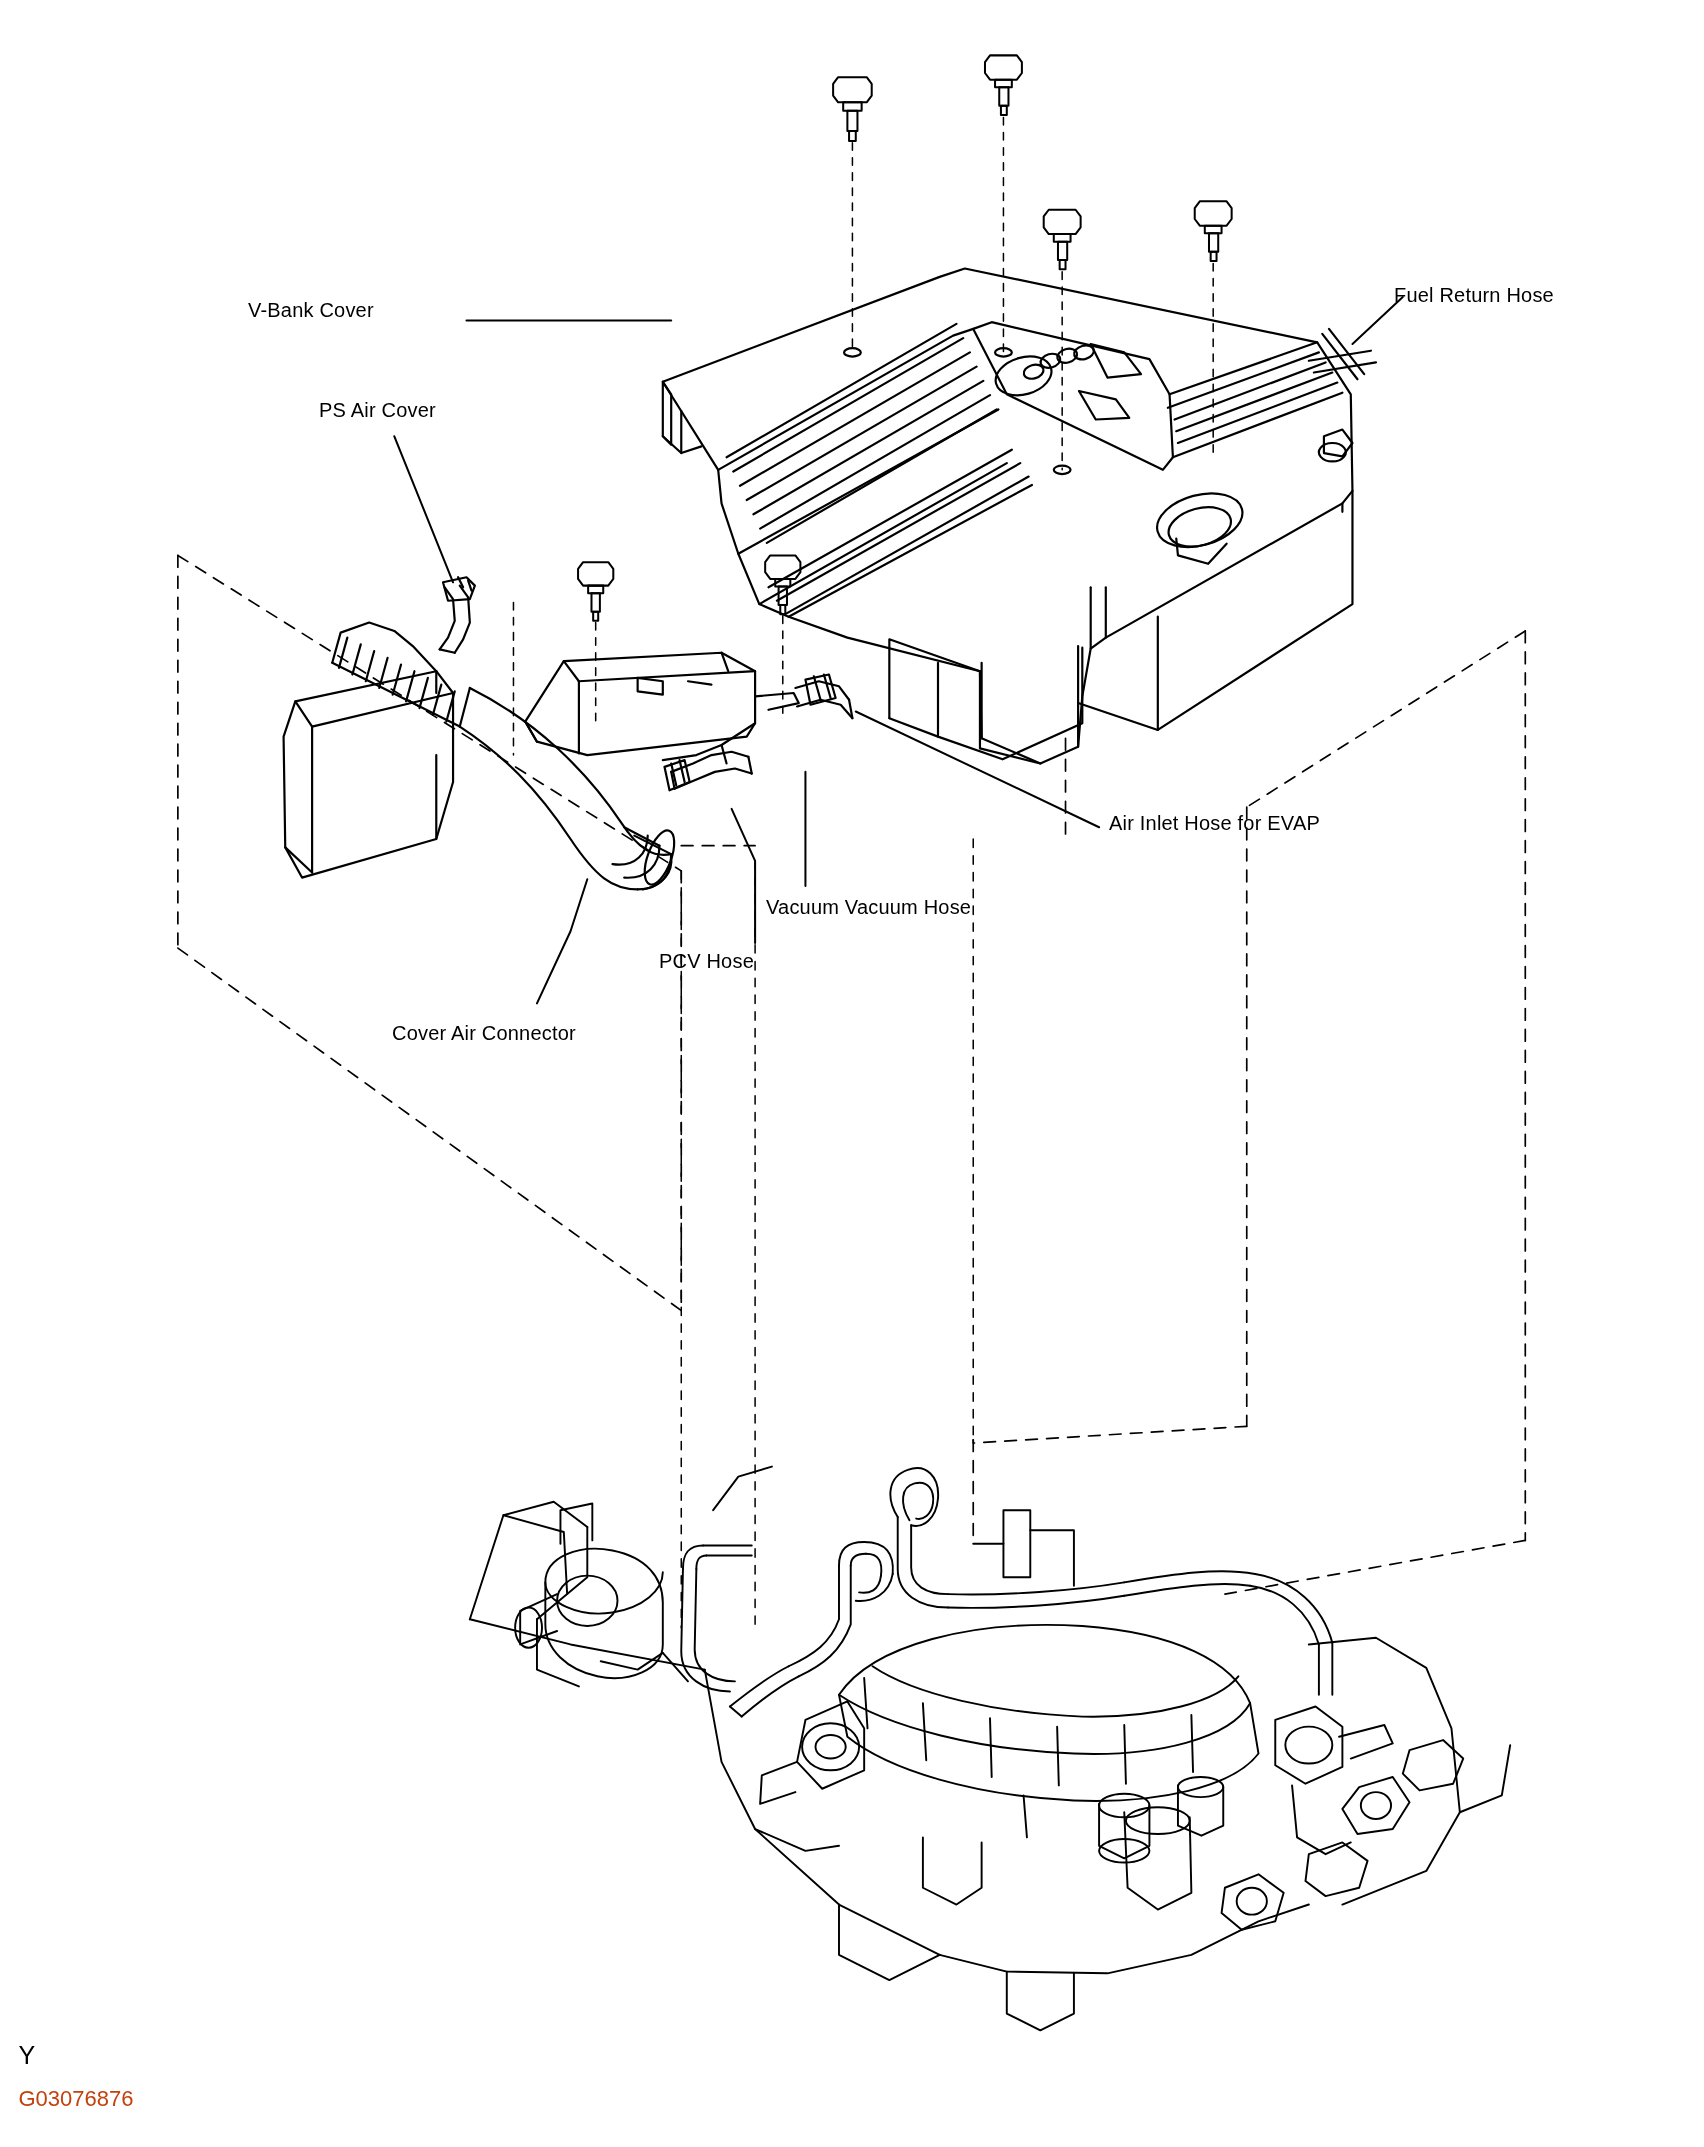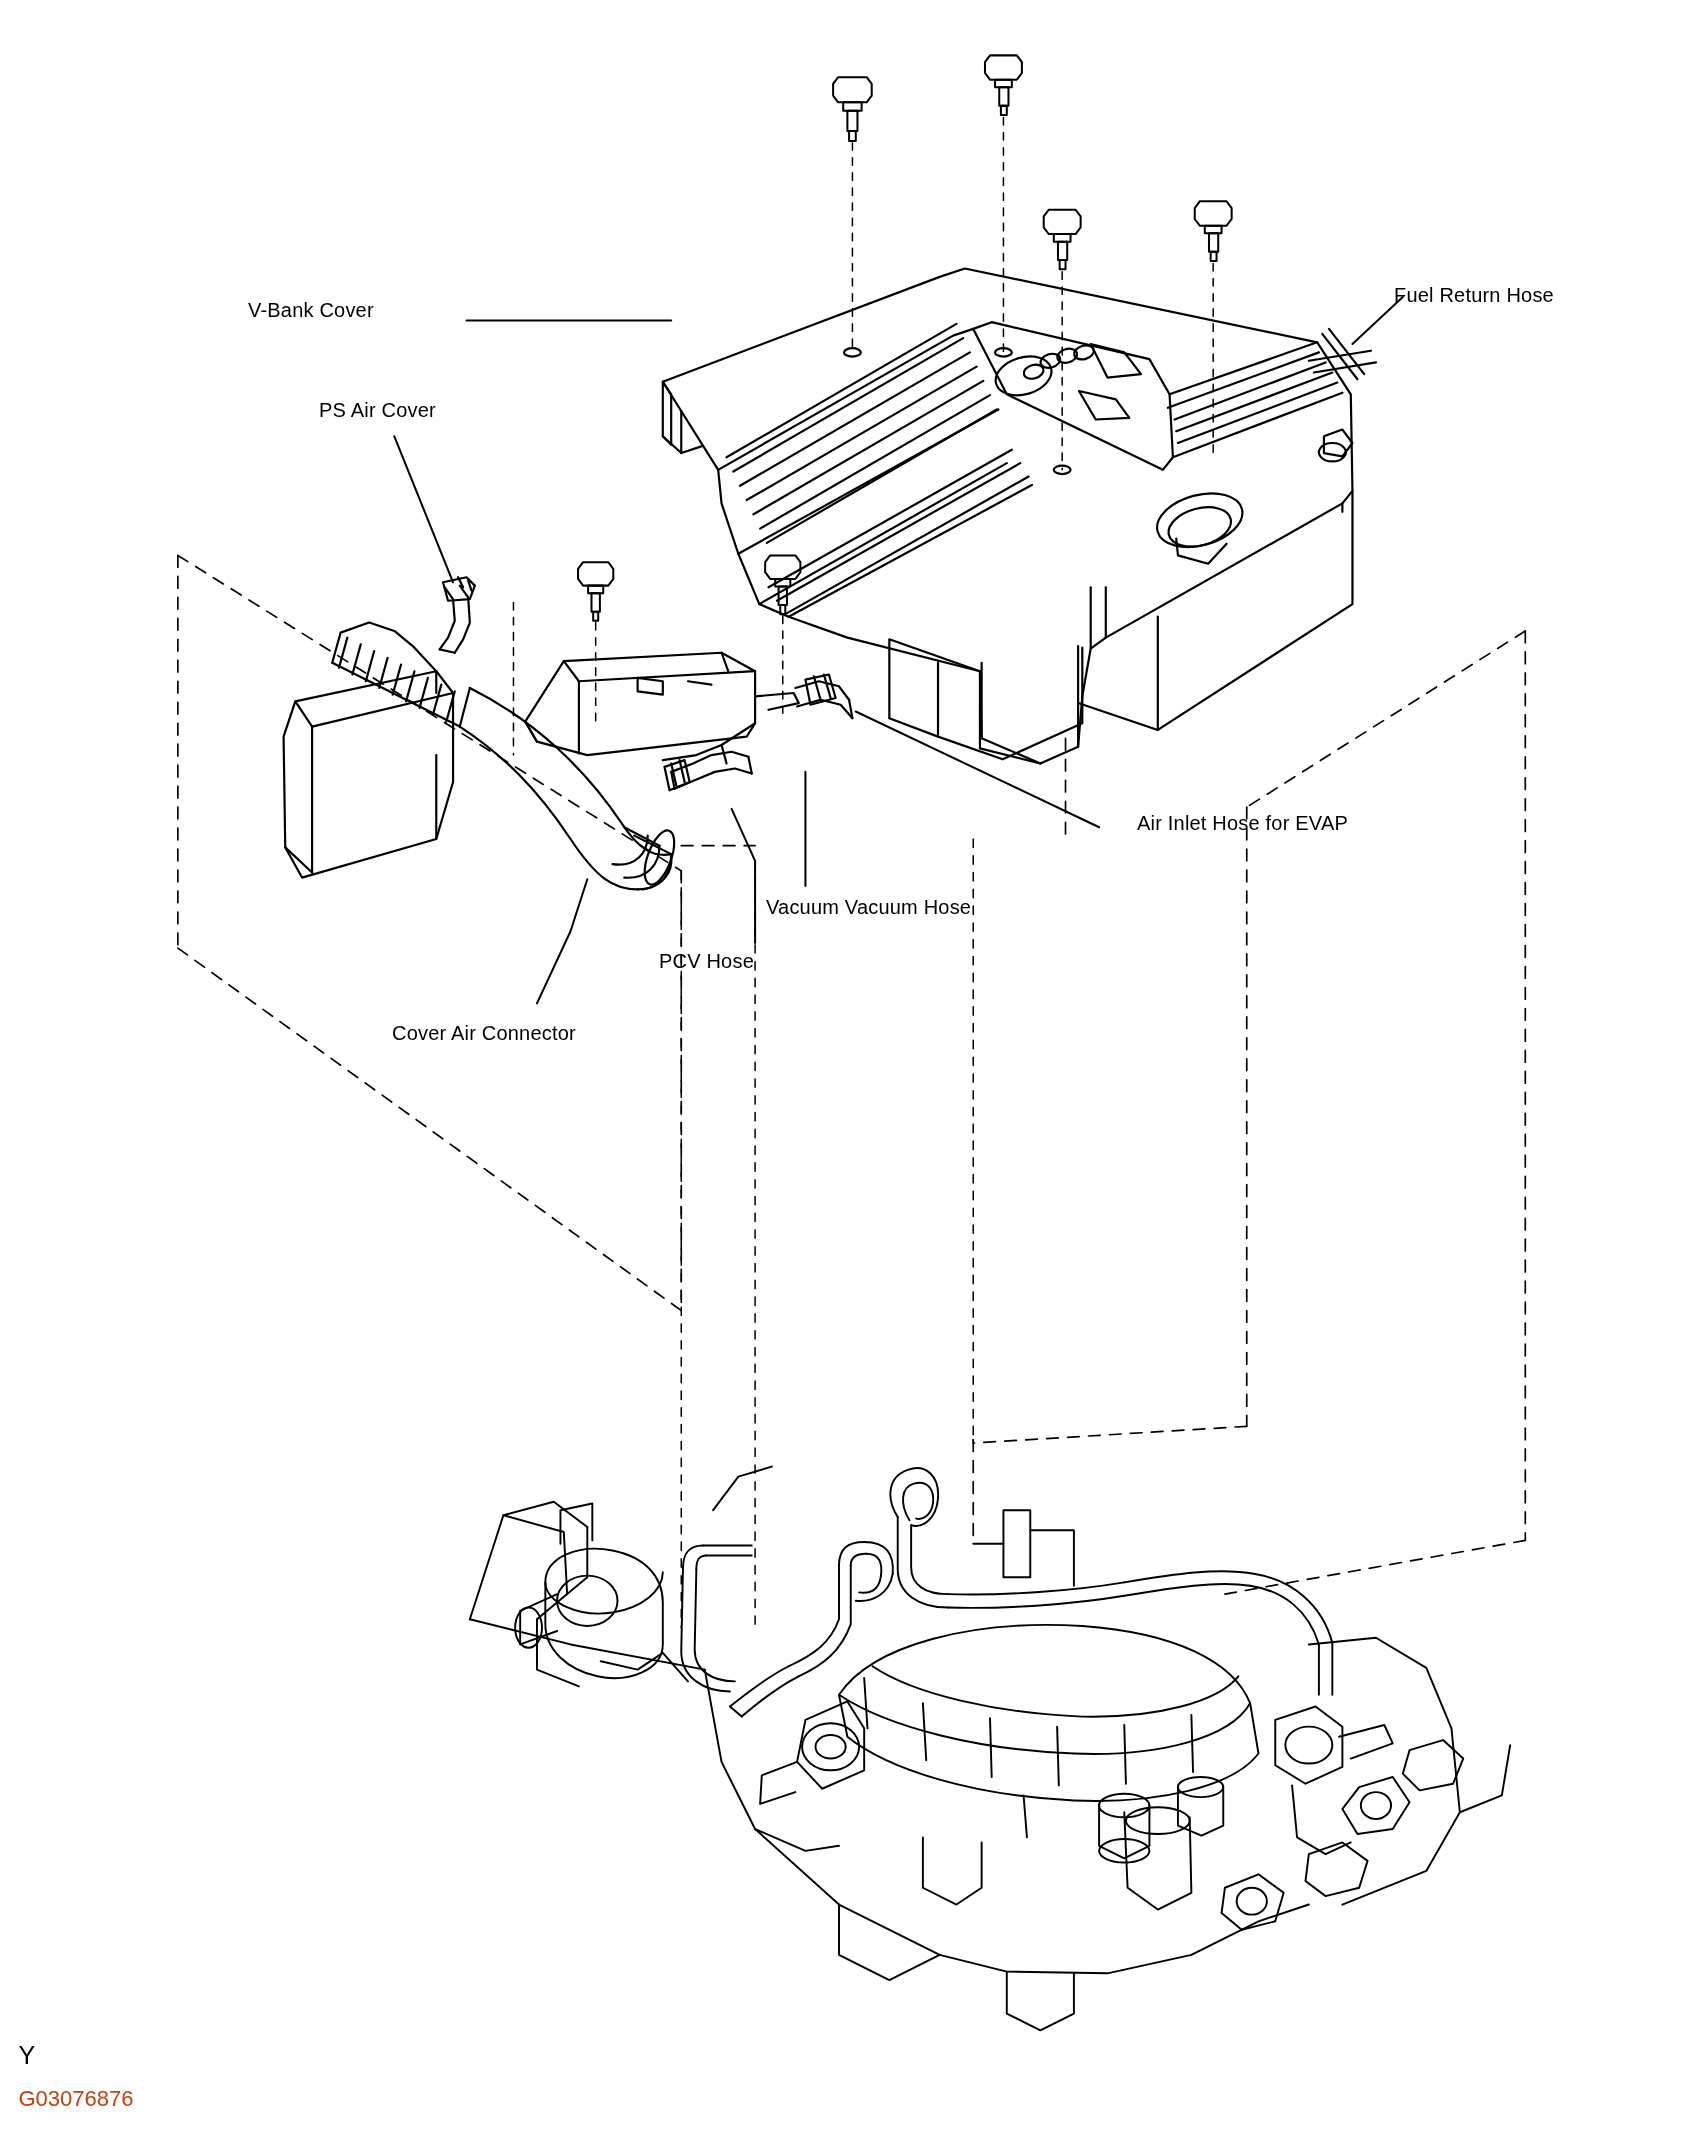--- a/index.html
+++ b/index.html
@@ -458,21 +458,21 @@
 
     </g>
   </svg>
 
   <div class="callout-label" style="left:248px; top:294px;">V-Bank Cover</div>
 
   <div class="callout-label" style="left:319px; top:394px;">PS Air Cover</div>
 
   <div class="callout-label" style="left:1394px; top:279px;">Fuel Return Hose</div>
 
-  <div class="callout-label" style="left:1109px; top:807px;margin-left:28px;">Air Inlet Hose for EVAP</div>
+  <div class="callout-label" style="left:1109px; top:807px;">Air Inlet Hose for EVAP</div>
 
   <div class="callout-label" style="left:766px; top:891px;">Vacuum Vacuum Hose</div>
 
   <div class="callout-label" style="left:659px; top:945px;">PCV Hose</div>
 
   <div class="callout-label" style="left:392px; top:1017px;">Cover Air Connector</div>
 
   <div class="view-letter" style="left:18.5px; top:2041px;">Y</div>
 
   <div class="corner-code" style="left:18.5px; top:2086px;">G03076876</div>

